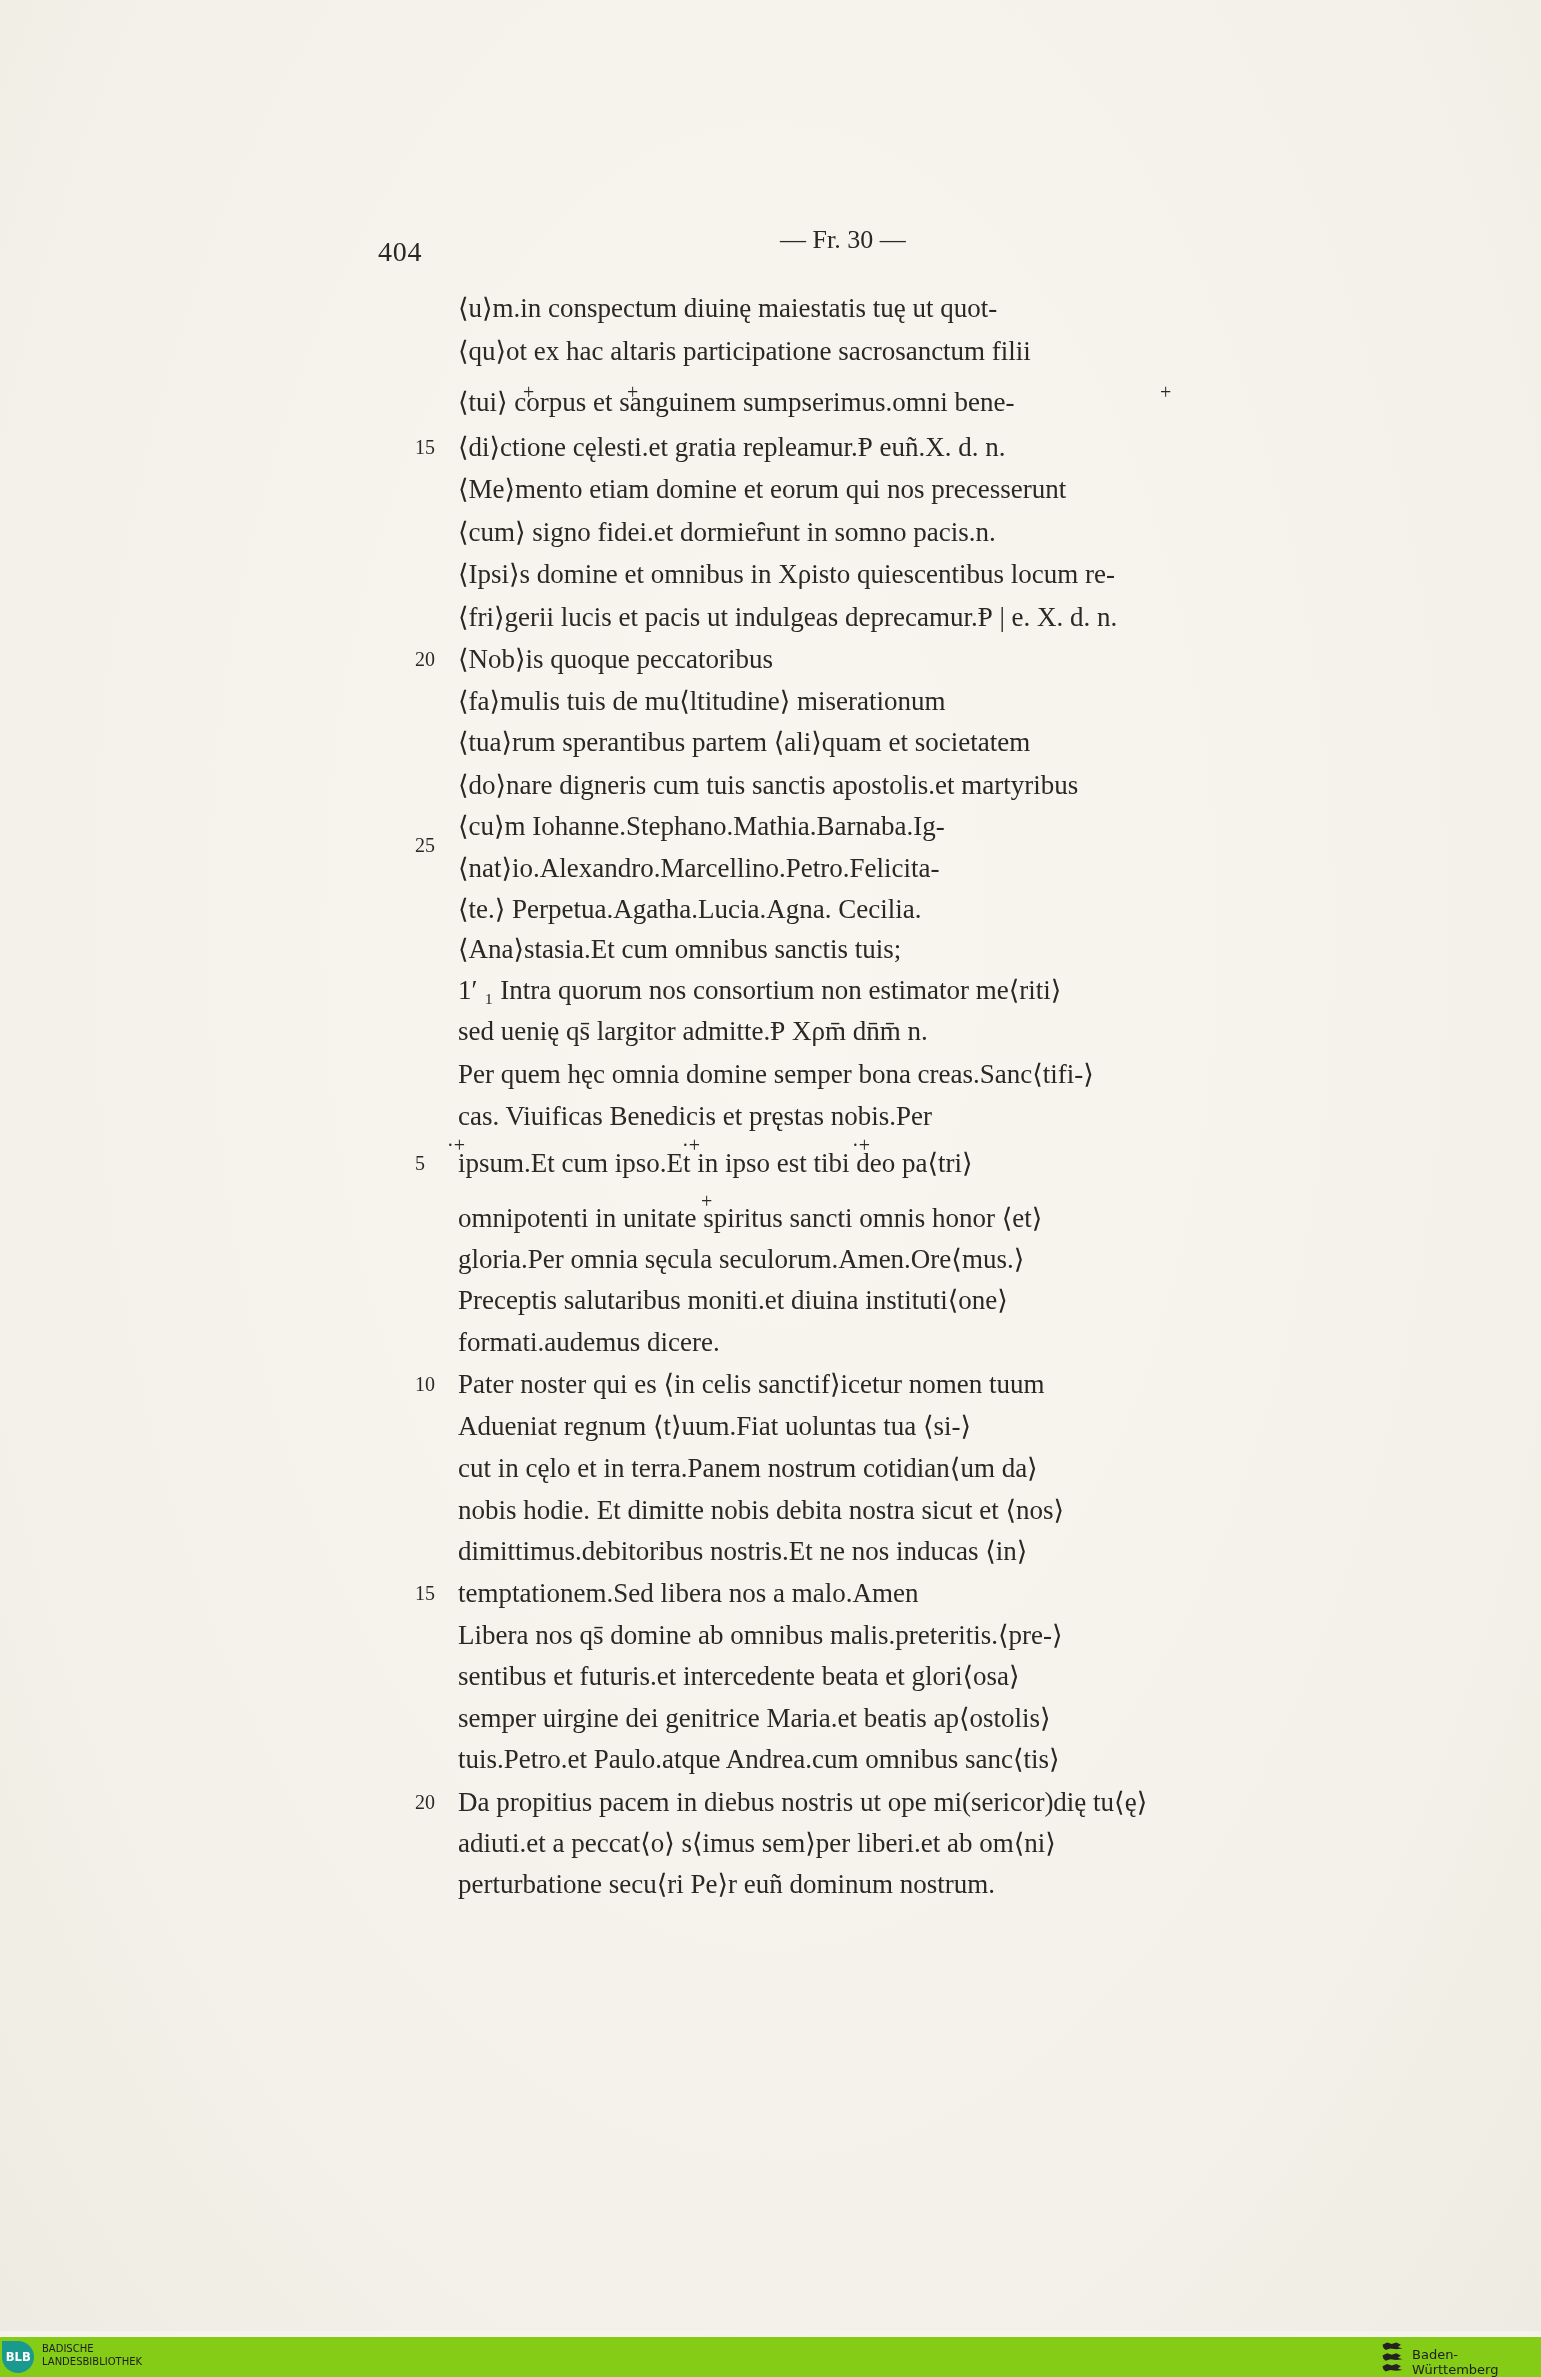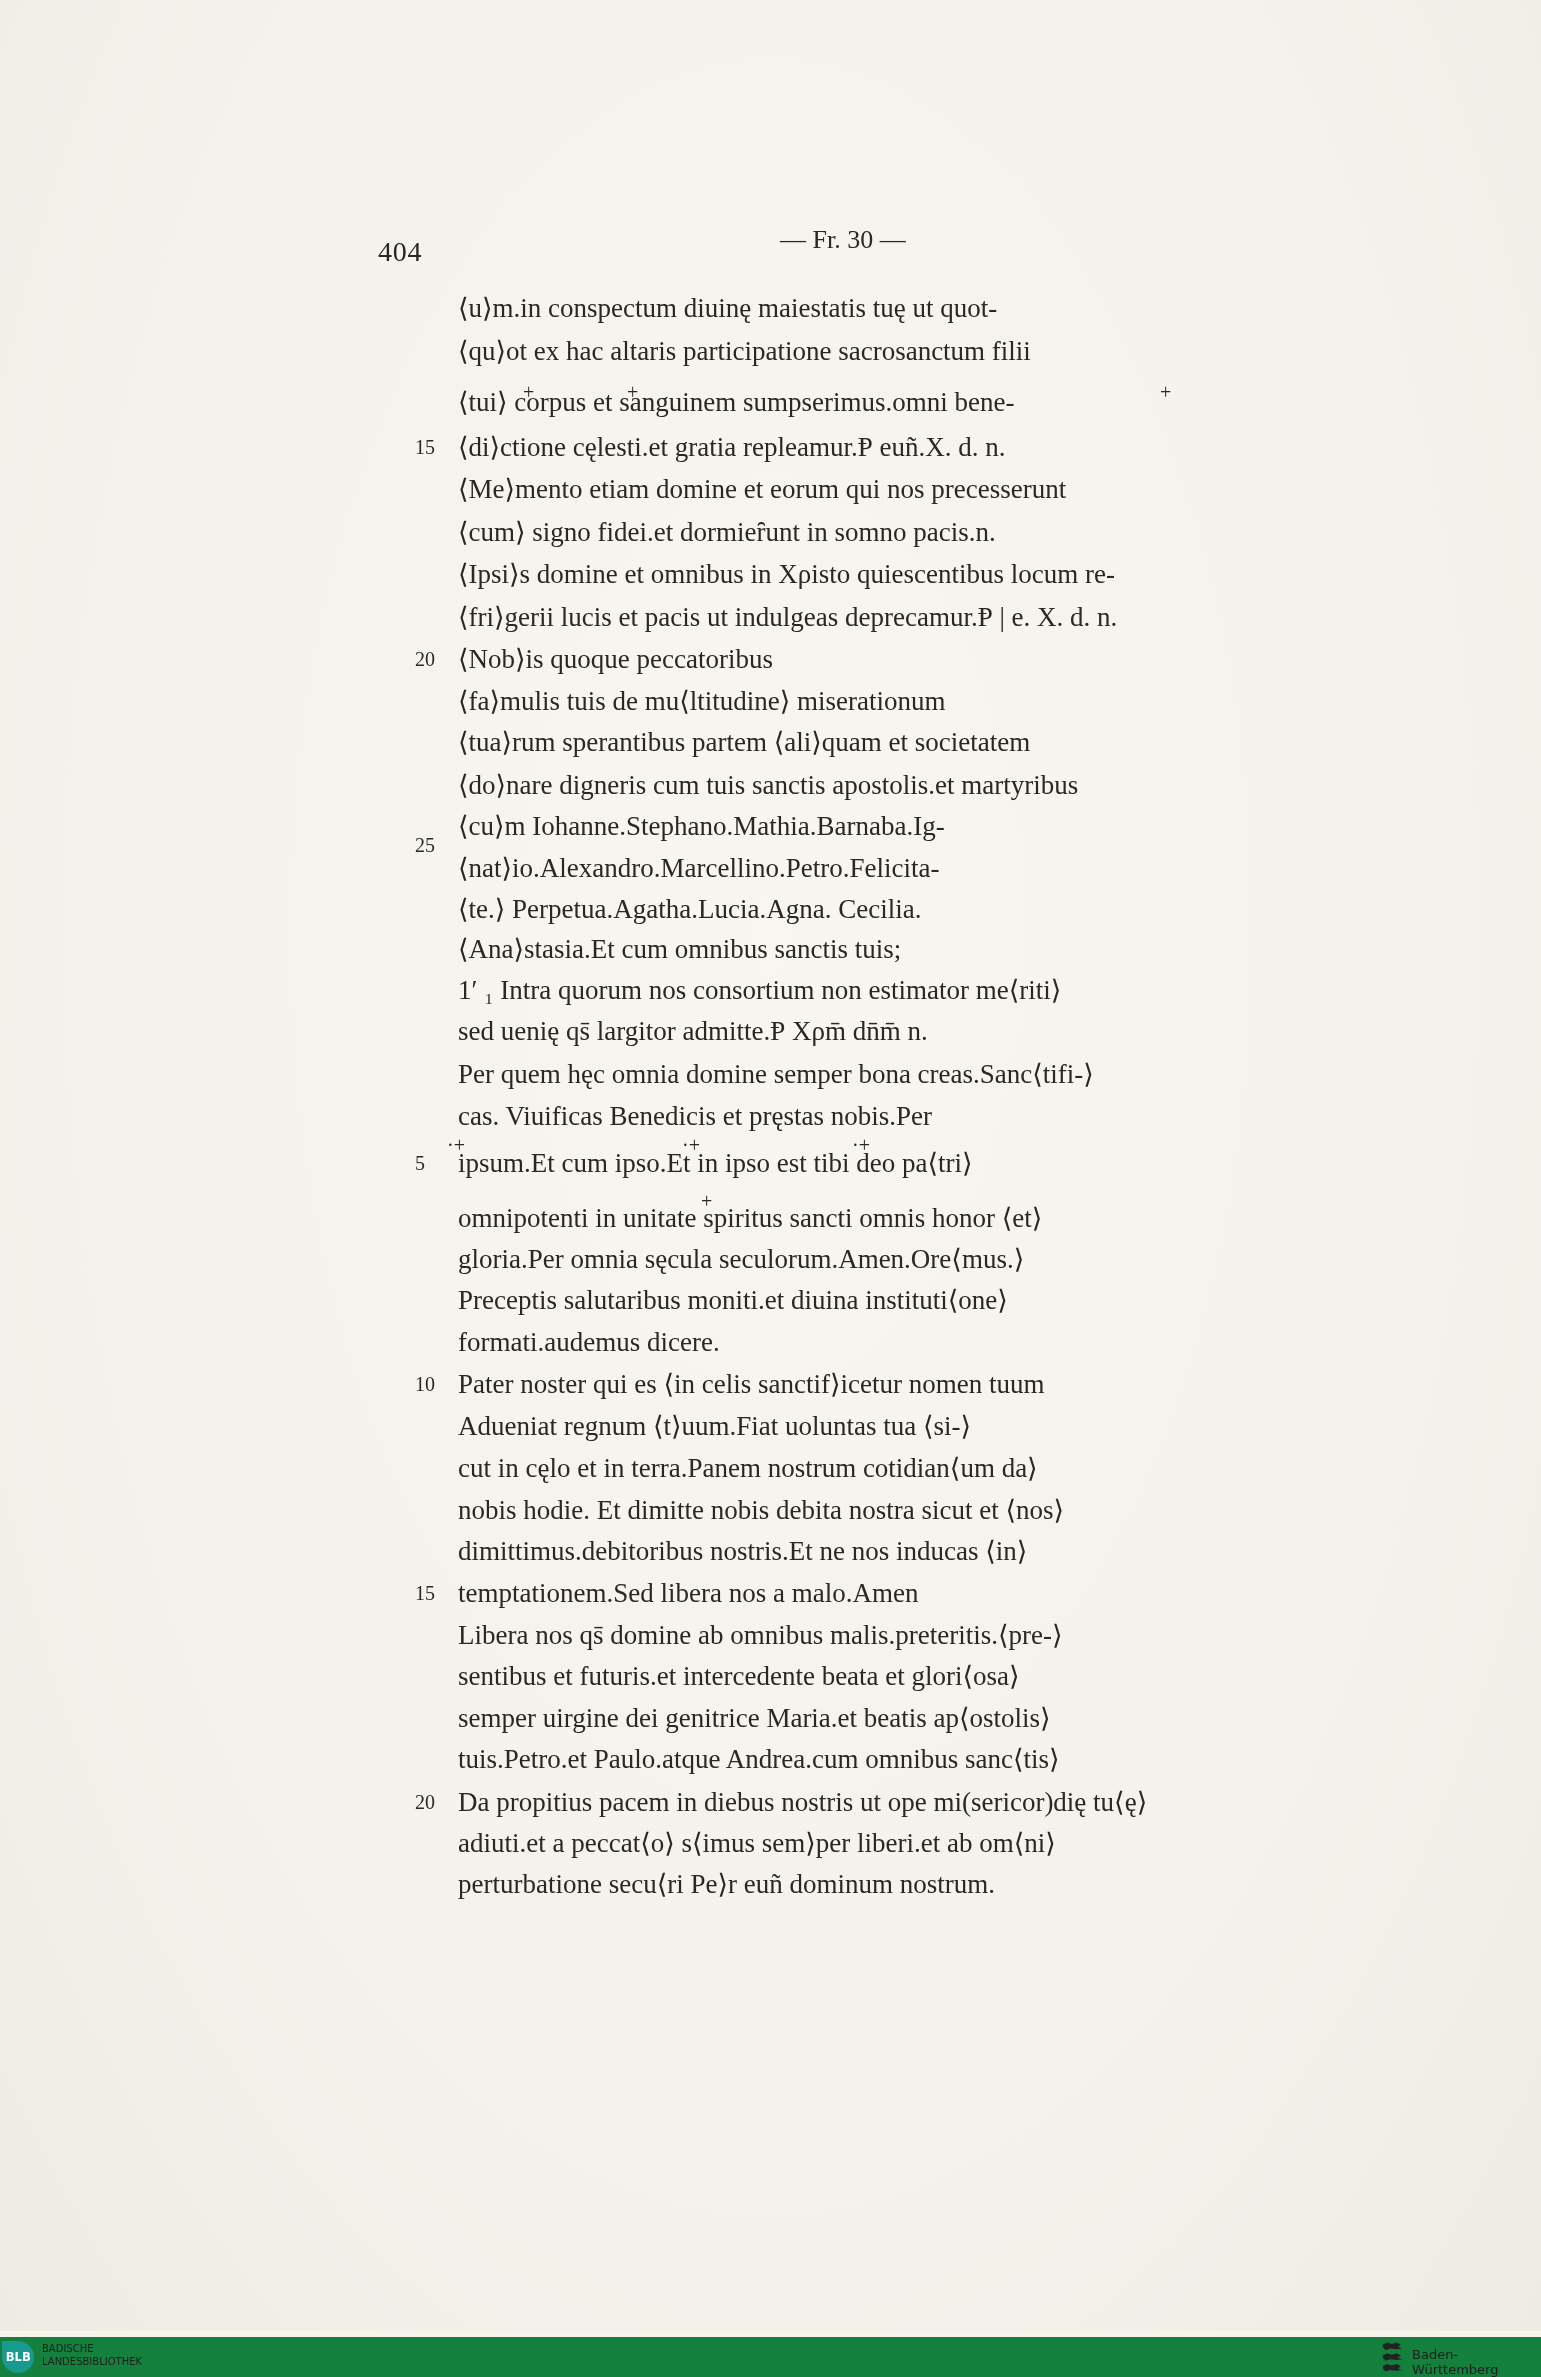--- a/index.html
+++ b/index.html
@@ -9,21 +9,21 @@
     font-family: "Liberation Serif", "DejaVu Serif", serif;
     color: #2a2724;
   }
   .page { position: absolute; left: 0; top: 0; width: 1541px; height: 2331px;
     background: radial-gradient(ellipse at 50% 40%, #f8f6ef 0%, #f3f1e9 70%, #eeebe2 100%); }
   .hdr-num { position: absolute; left: 368px; top: 236px; font-size: 28px; letter-spacing: 0.8px; margin-left: 10px; }
   .hdr-title { position: absolute; left: 780px; top: 225px; font-size: 26px; white-space: pre; }
   .line { position: absolute; left: 458px; font-size: 27px; white-space: pre; line-height: 34px; }
   .lnum { position: absolute; left: 398px; font-size: 20px; line-height: 34px; margin-left: 17px; }
   .crosses { position: absolute; font-size: 20px; line-height: 20px; }
-  .footer { position: absolute; left: 0; top: 2337px; width: 1541px; height: 40px; background: #15803d; }
+  .footer { position: absolute; left: 0; top: 2337px; width: 1541px; height: 40px; background: #84cc16; }
   .blb-badge { position: absolute; left: 2.3px; top: 3.9px; width: 32px; height: 32px; border-radius: 0 50% 50% 50%;
     background: #1a9a8f; color: #fff; font-family: "DejaVu Sans", sans-serif; font-weight: bold; font-size: 11.6px;
     display: flex; align-items: center; justify-content: center; }
   .blb-text { position: absolute; left: 42px; top: 5.4px; font-family: "DejaVu Sans", sans-serif; font-weight: normal;
     font-size: 10px; line-height: 13px; color: #1e1e1e; }
   .bw-lions { position: absolute; left: 1381px; top: 3.1px; width: 23px; height: 34px; }
   .bw-text { position: absolute; left: 1412px; top: 10px; font-family: "DejaVu Sans", sans-serif; font-size: 13px; color: #1e1e1e; }
 </style>
 </head>
 <body>

